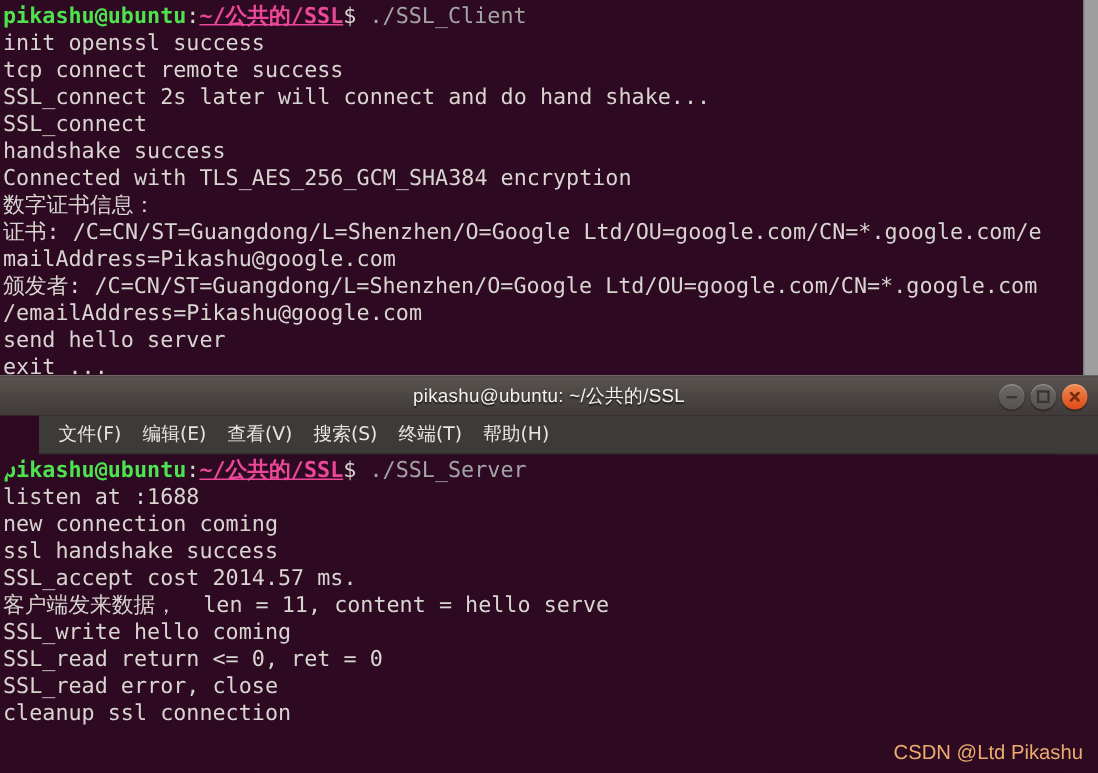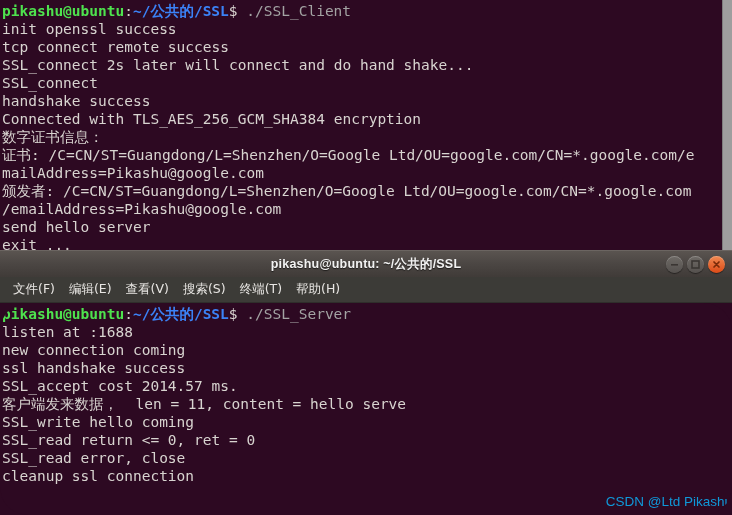--- a/index.html
+++ b/index.html
@@ -68,21 +68,21 @@
     border-top: 1px solid #6b6561;
     box-sizing: border-box;
     display: flex;
     align-items: center;
     justify-content: center;
   }
   .titlebar-text {
     color: #f2f2f2;
     font-family: "Liberation Sans", sans-serif;
     font-size: 12.5px;
-    font-weight: bold;
+    font-weight: normal;
     letter-spacing: 0.2px;
     text-shadow: 0 1px 1px rgba(0,0,0,0.6);
     white-space: nowrap;
   }
   .winbtns {
     position: absolute;
     right: 7px;
     top: 0;
     height: 27px;
     display: flex;
@@ -104,20 +104,21 @@
   .winbtn svg { display: block; }
 
   .menubar {
     height: 26px;
     background: #3c3b37;
     display: flex;
     align-items: center;
     padding-left: 6px;
     box-sizing: border-box;
     border-bottom: 1px solid #2f2e2b;
+    margin-left: 26px;
   }
   .menu-item {
     color: #e8e6e3;
     font-family: "DejaVu Sans", "Liberation Sans", sans-serif;
     font-size: 12.5px;
     padding: 2px 7px;
     white-space: nowrap;
     line-height: 1;
   }
 
@@ -138,29 +139,29 @@
     font-family: "DejaVu Sans Mono", "Liberation Mono", monospace;
     font-size: 14.5px;
     line-height: 18px;
     white-space: pre;
     color: #d8d4d0;
     letter-spacing: 0px;
     height: 18px;
   }
   .c-white  { color: #a3a3a3; }
   .c-green  { color: #4ee24e; font-weight: bold; }
-  .c-blue   { color: #3b82f6; font-weight: bold; }
+  .c-blue   { color: #ec4899; font-weight: bold; text-decoration: underline; }
   .c-punct  { color: #d8d4d0; }
 
   
   #watermark {
     position: absolute;
-    right: 0;
+    right: 10px;
     bottom: 6px;
-    color: #0ea5e9;
+    color: #fdba74;
     font-family: "Liberation Sans", sans-serif;
     font-size: 13.5px;
     opacity: 0.92;
     white-space: nowrap;
     pointer-events: none;
   }
 </style>
 </head>
 <body>
 

